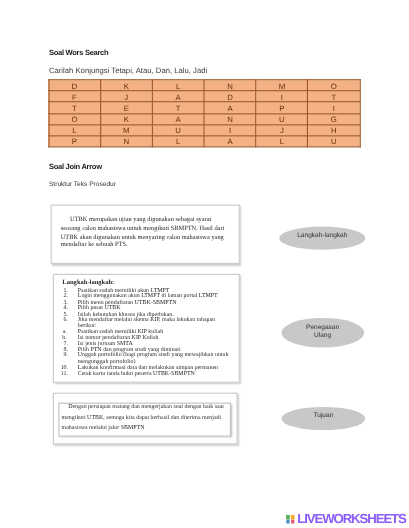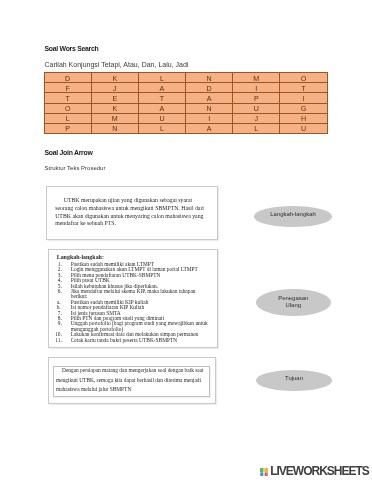--- a/index.html
+++ b/index.html
@@ -118,21 +118,21 @@
   .ell3 span { top: -1.2px; }
 
   
   .logo { position: absolute; left: 259px; top: 466.3px; }
   .logo-mark { position:absolute; left:0.6px; top:1.3px; width: 8.2px; height: 8.6px; }
   .logo-text {
     position:absolute; left: 11.2px; top: -2.4px;
     font-family: "Liberation Sans", sans-serif;
     font-weight: bold;
     font-size: 12px;
-    color: #404040;
+    color: #8b5cf6;
     letter-spacing: -1.0px;
     line-height: 14px;
     white-space: nowrap;
   }
 </style>
 </head>
 <body>
 
 <div class="page">
 

